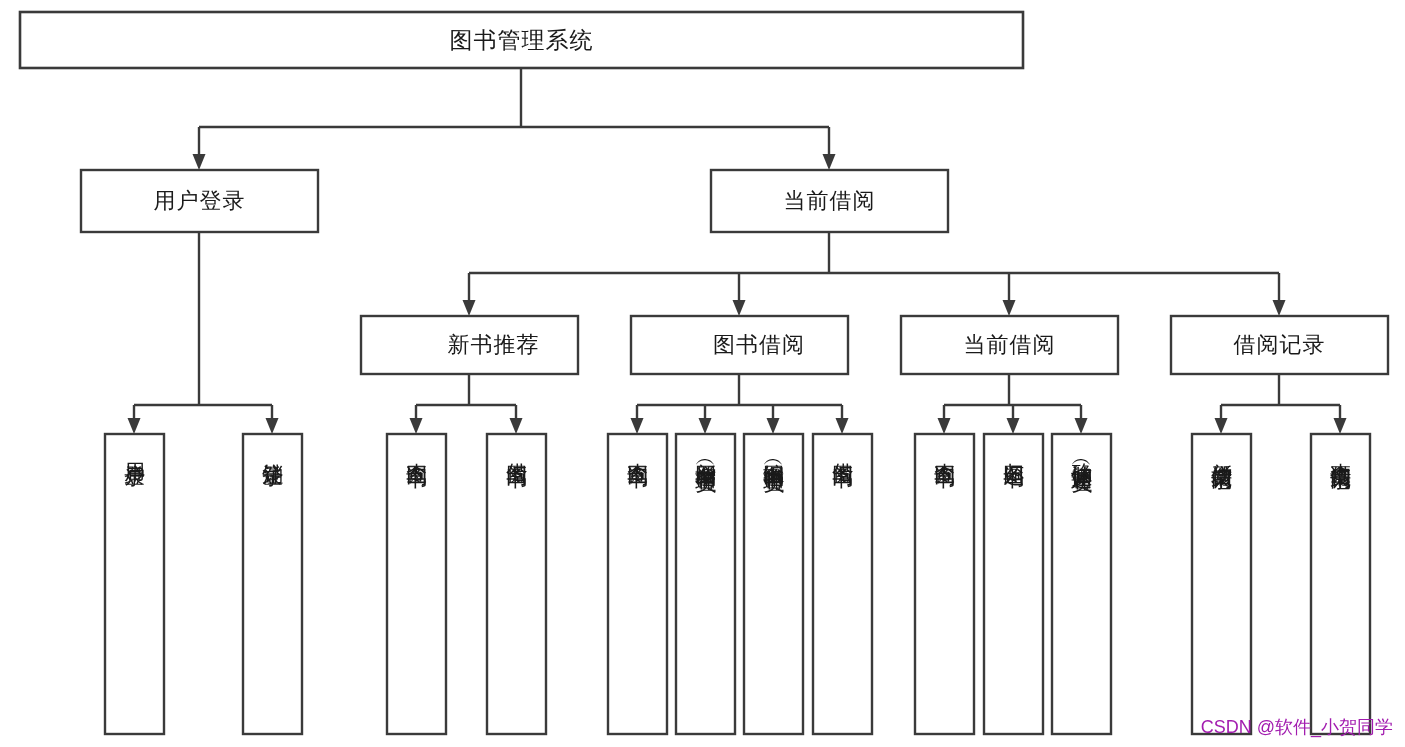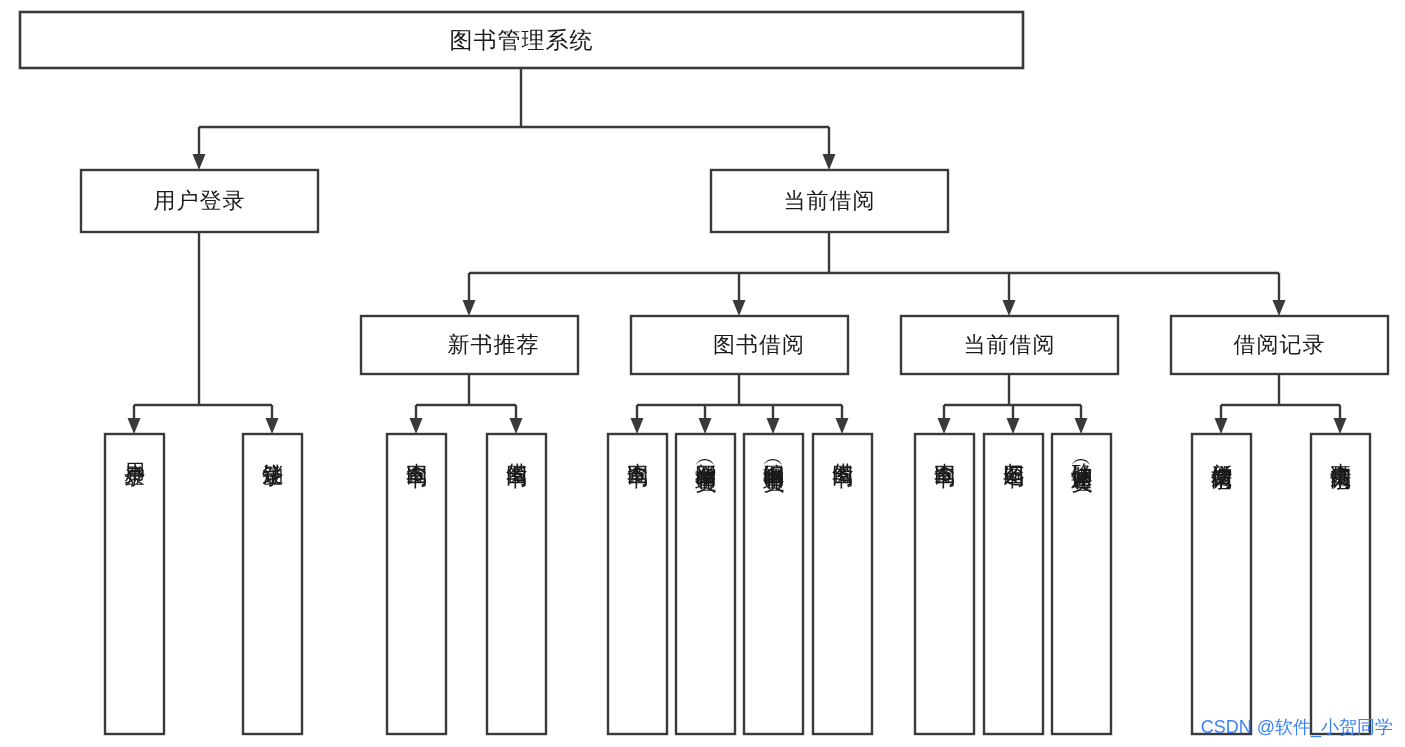--- a/index.html
+++ b/index.html
@@ -43,21 +43,21 @@
   .arrow-head {
     fill: #3a3a3a;
     stroke: none;
   }
   .watermark-text {
     position: absolute;
     right: 12px;
     bottom: 8px;
     font-family: "Liberation Sans", "DejaVu Sans", sans-serif;
     font-size: 18px;
-    color: #3b82f6;
+    color: #a21caf;
     white-space: nowrap;
     user-select: none;
   }
   .vlabel-wrap {
     position: absolute;
     display: flex;
     align-items: flex-start;
     justify-content: center;
     pointer-events: none;
   }

